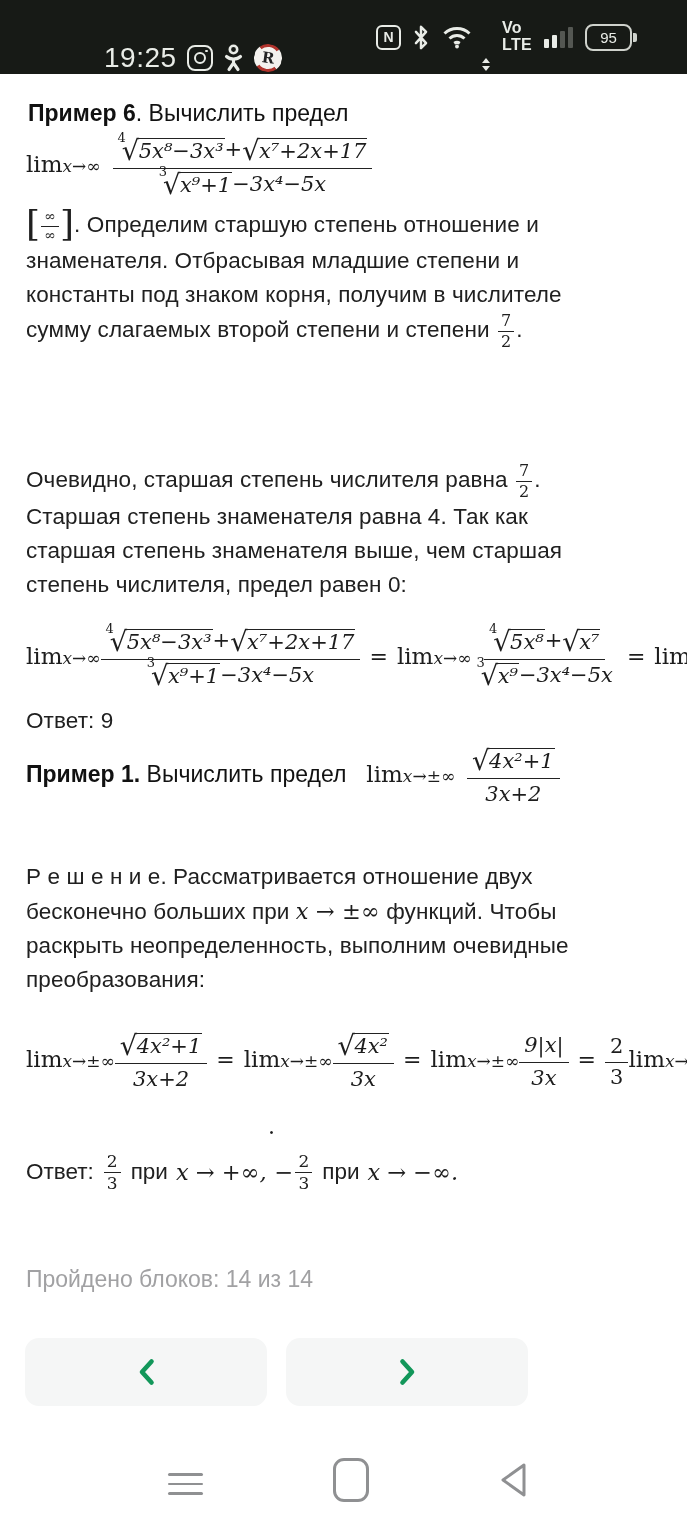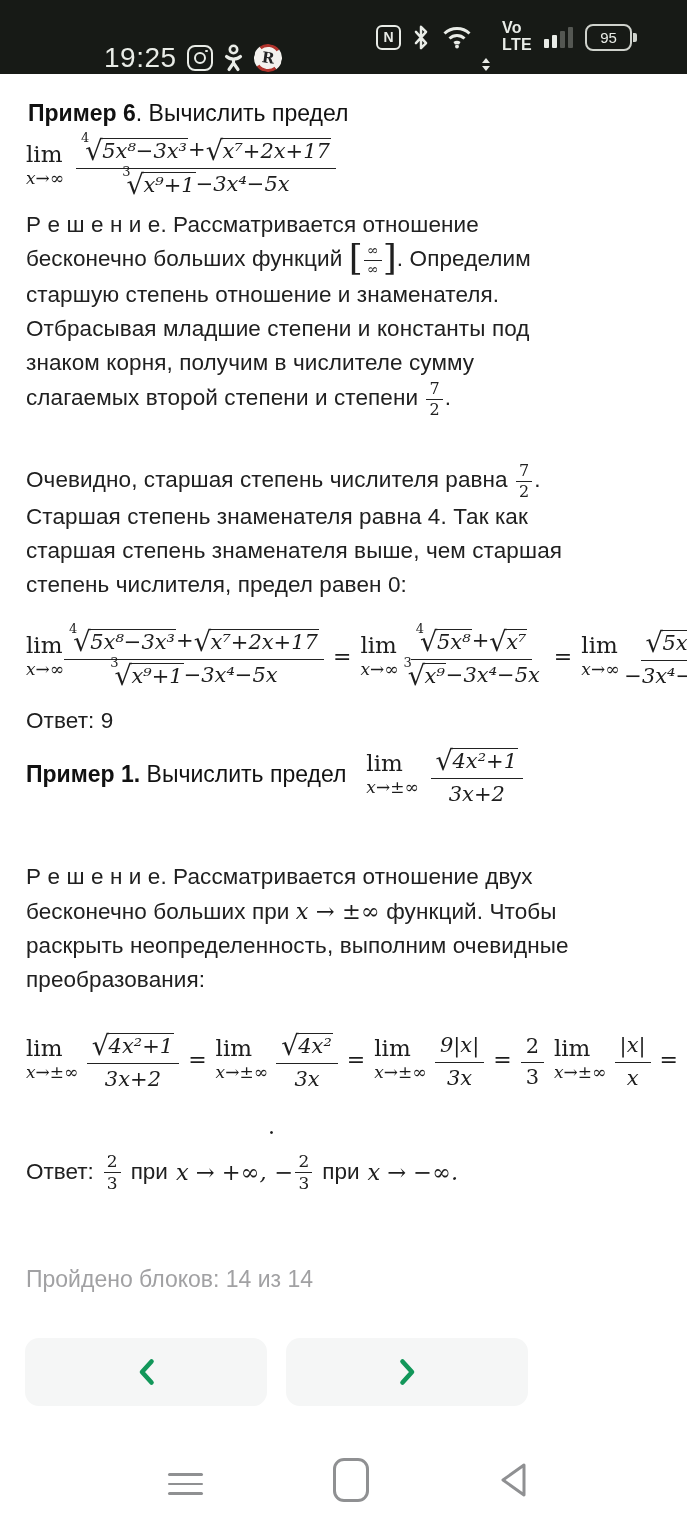--- a/index.html
+++ b/index.html
@@ -40,21 +40,21 @@
   .abs{position:absolute;}
   .body{font-size:22.5px;line-height:34px;color:var(--text);letter-spacing:0.1px;}
   .h-title{font-size:23px;color:#111;}
   .h-title b{font-weight:bold;}
   .gray{color:var(--muted);font-size:23px;}
 
   
   .m, .math-row{font-family:"DejaVu Serif",serif;color:#1d1d1d;}
   .it{font-style:italic;}
   .math-row{display:flex;align-items:center;white-space:nowrap;}
-  .lim{display:inline-flex;flex-direction:column;align-items:flex-start;line-height:1;flex:0 0 auto;}
+  .lim{display:inline-flex;flex-direction:row;align-items:center;line-height:1;flex:0 0 auto;}
   .lim .l{font-size:23px;}
   .lim .ls{font-size:17px;font-style:italic;margin-top:4px;}
   .bigfrac{display:inline-flex;flex-direction:column;align-items:center;font-size:21px;line-height:1.1;flex:0 0 auto;}
   .bigfrac .fnum{display:inline-flex;align-items:flex-start;border-bottom:1.7px solid #222;padding:6px 5px 4px;}
   .bigfrac .fden{display:inline-flex;align-items:flex-start;padding:3px 5px 0;}
   .eq{font-size:22px;padding:0 9px;flex:0 0 auto;}
   .root{display:inline-flex;align-items:flex-start;position:relative;}
   .ridx{font-size:13px;font-style:normal;position:relative;top:-7px;margin-right:-4px;z-index:2;}
   .rsign{font-style:normal;font-size:1.3em;line-height:0.95;margin-right:-1.5px;}
   .rad{border-top:1.7px solid #222;padding:1px 1px 0 1px;font-style:italic;}
@@ -160,21 +160,21 @@
         <span class="root">
             <span class="ridx">3</span>
             <span class="rsign">√</span>
             <span class="rad">x⁹+1</span>
           </span>
         <span class="plainden">−3x⁴−5x</span>
       </span>
     </span>
   </div>
 
-  <p class="abs body" style="top:208px;left:26px;width:548px;"><span>Р е ш е н и е. Рассматривается отношение бесконечно больших функций </span><span class="brfrac">
+  <p class="abs body" style="top:208px;left:26px;width:548px;"><span class="brfrac">
         <span class="ibr">[</span>
         <span class="sfrac">
           <span class="sn">∞</span>
           <span class="sd">∞</span>
         </span>
         <span class="ibr">]</span>
       </span><span>. Определим старшую степень отношение и знаменателя. Отбрасывая младшие степени и константы под знаком корня, получим в числителе сумму слагаемых второй степени и степени </span><span class="sfrac">
         <span class="sn">7</span>
         <span class="sd">2</span>
       </span><span>.</span></p>

